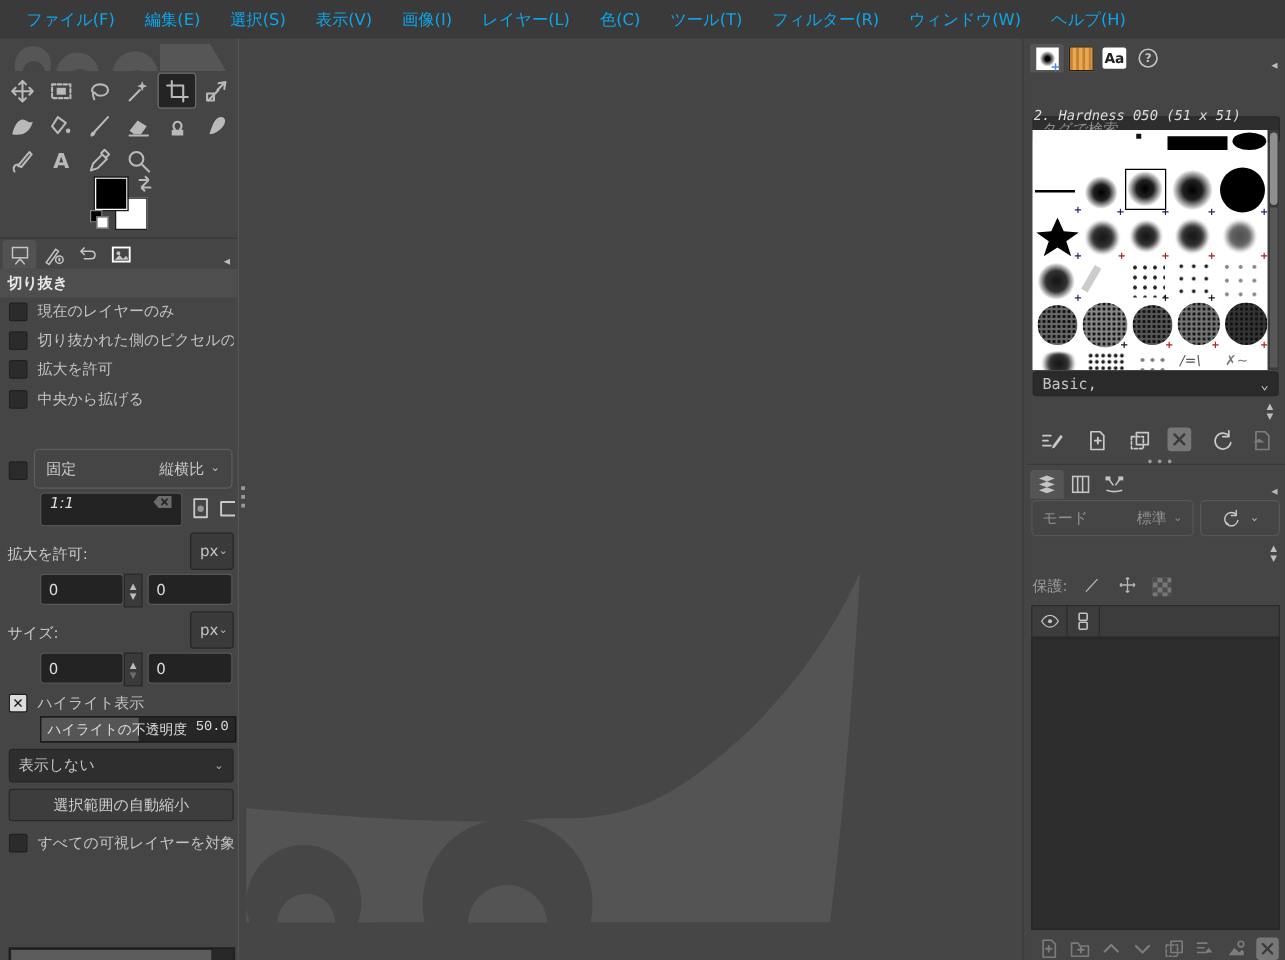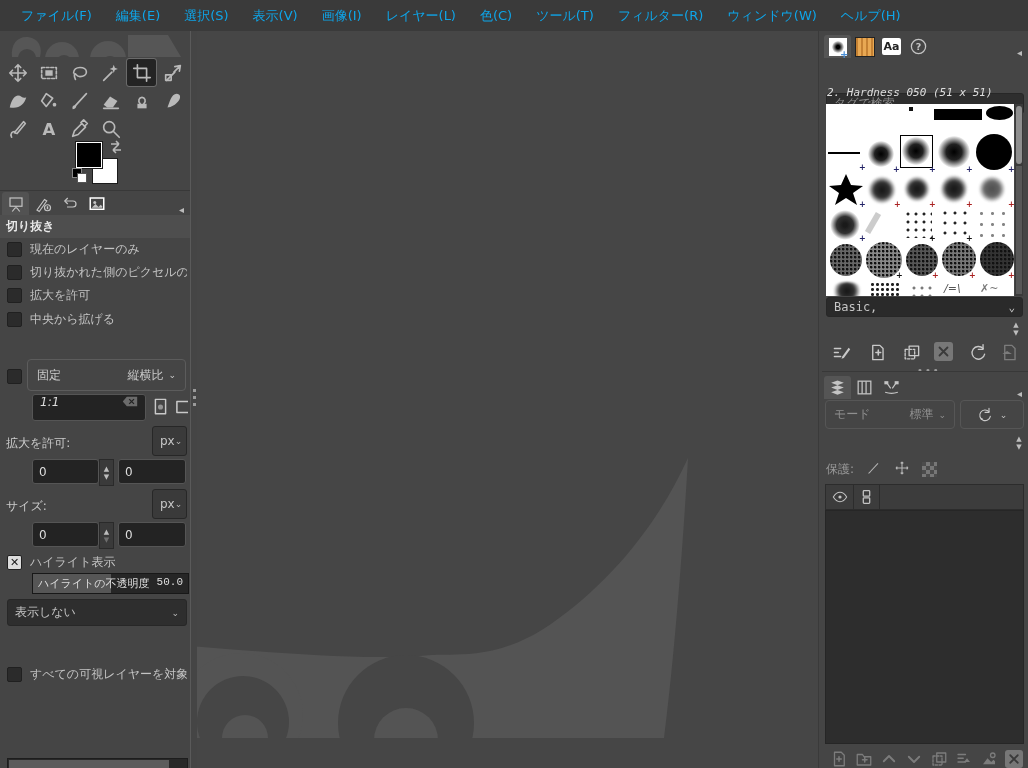--- a/index.html
+++ b/index.html
@@ -329,20 +329,21 @@
         <div class="fill" style="width:50%;"></div>
         <span class="lab">ハイライトの不透明度</span>
         <span class="val">50.0</span>
       </div>
 
       <div class="dropdown abs" style="left:7px;top:408px;width:180px;height:27px;">
         <span>表示しない</span>
           <span class="chev">⌄</span>
       </div>
 
+      <div class="push-btn abs" style="left:7px;top:440px;width:180px;height:26px;">選択範囲の自動縮小</div>
 
       <div class="chk-row" style="top:475px;">
         <span class="chk"></span>
         <span>すべての可視レイヤーを対象にする</span>
       </div>
 
       <div class="abs" style="left:7px;top:567px;width:181px;height:13px;background:#282828;border:1px solid #1d1d1d;box-sizing:border-box;">
         <div class="abs" style="left:1px;top:1px;width:160px;height:9px;background:#5c5c5c;"></div>
       </div>
 

